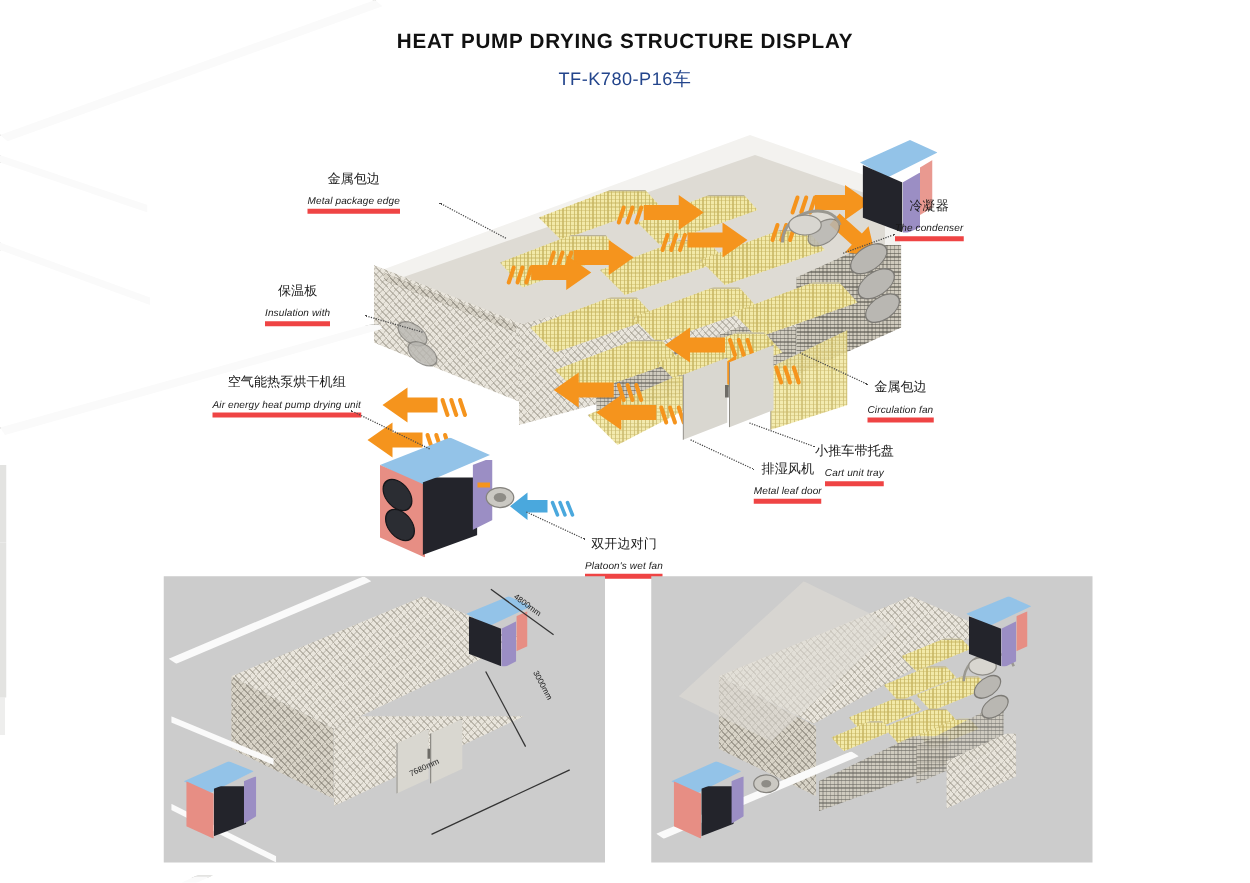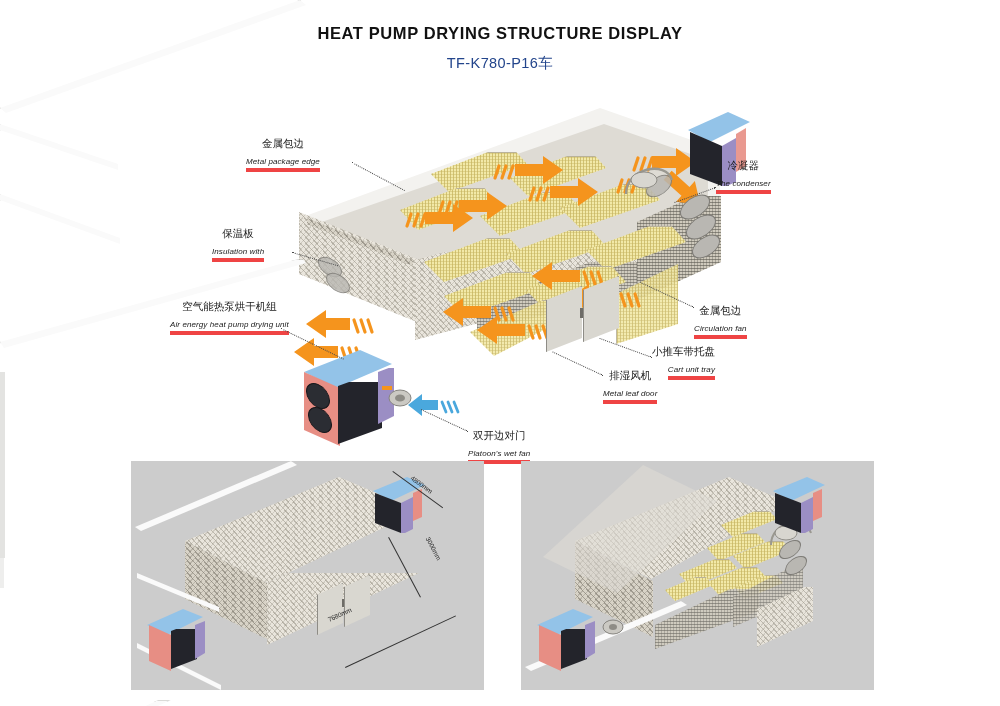--- a/index.html
+++ b/index.html
@@ -350,21 +350,21 @@
     <div class="en">The condenser</div>
   </div>
   <div class="leader" style="left:716px;top:188px;width:44px;transform:rotate(160deg);"></div>
 
   <div class="label ul" style="left:694px;top:305px;">
     <div class="cn">金属包边</div>
     <div class="en">Circulation fan</div>
   </div>
   <div class="leader" style="left:694px;top:308px;width:60px;transform:rotate(205deg);"></div>
 
-  <div class="label ul" style="left:652px;top:346px;text-align:right;">
+  <div class="label ul" style="left:652px;top:356px;">
     <div class="cn">小推车带托盘</div>
     <div class="en">Cart unit tray</div>
   </div>
   <div class="leader" style="left:652px;top:358px;width:56px;transform:rotate(200deg);"></div>
 
   <div class="label ul" style="left:603px;top:370px;">
     <div class="cn">排湿风机</div>
     <div class="en">Metal leaf door</div>
   </div>
   <div class="leader" style="left:603px;top:376px;width:56px;transform:rotate(205deg);"></div>

